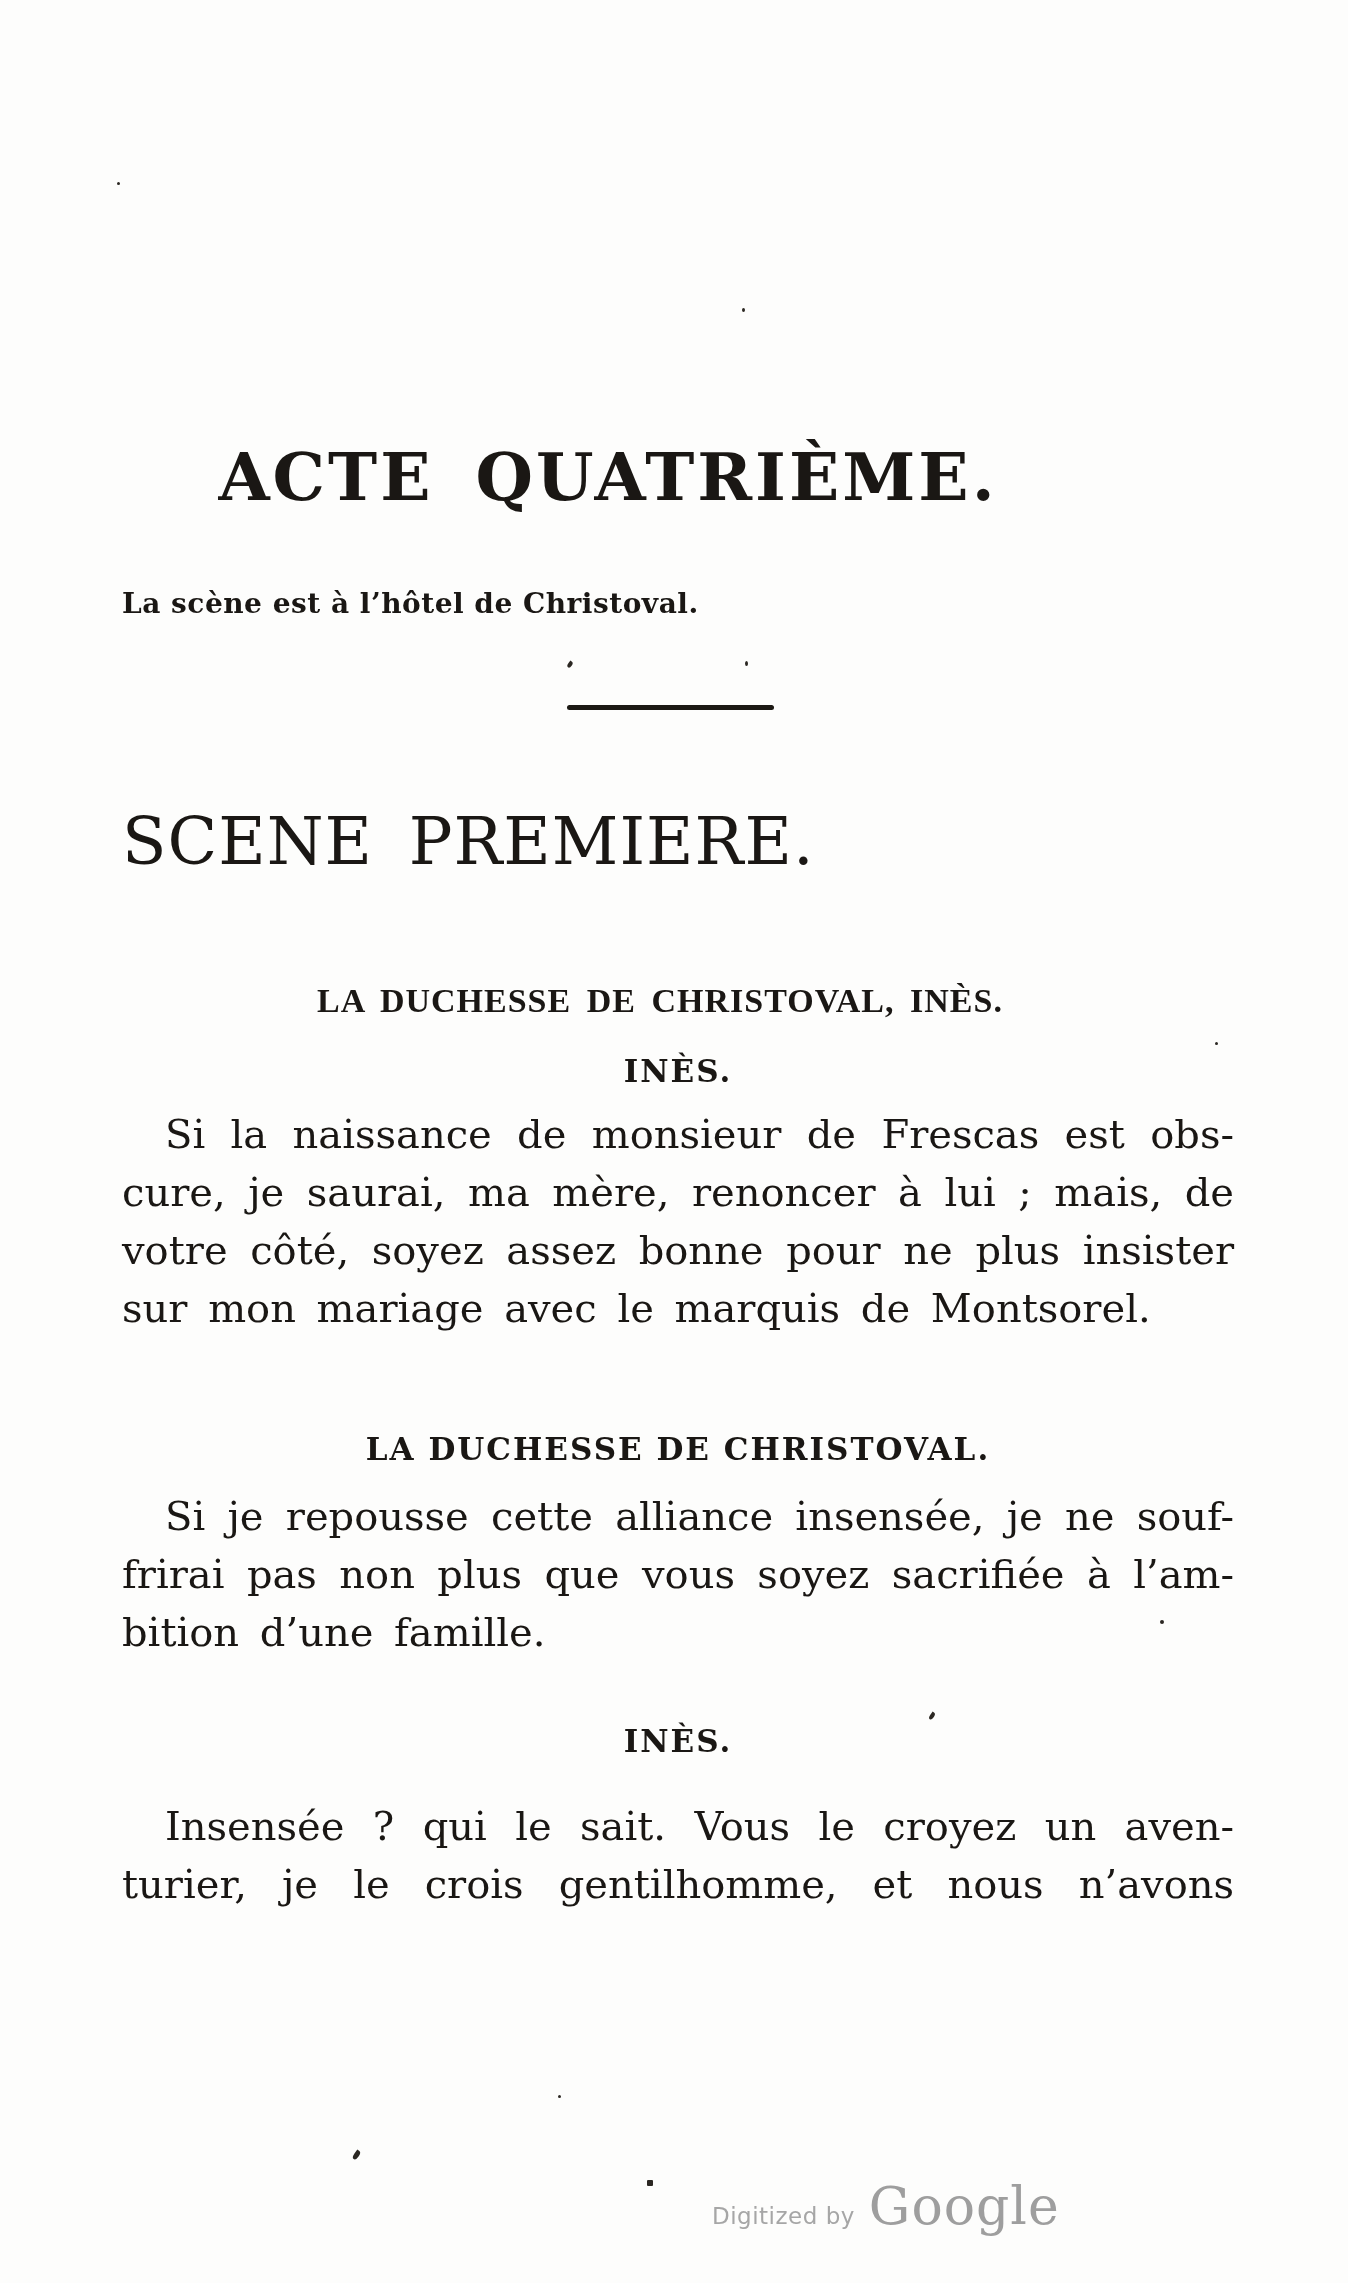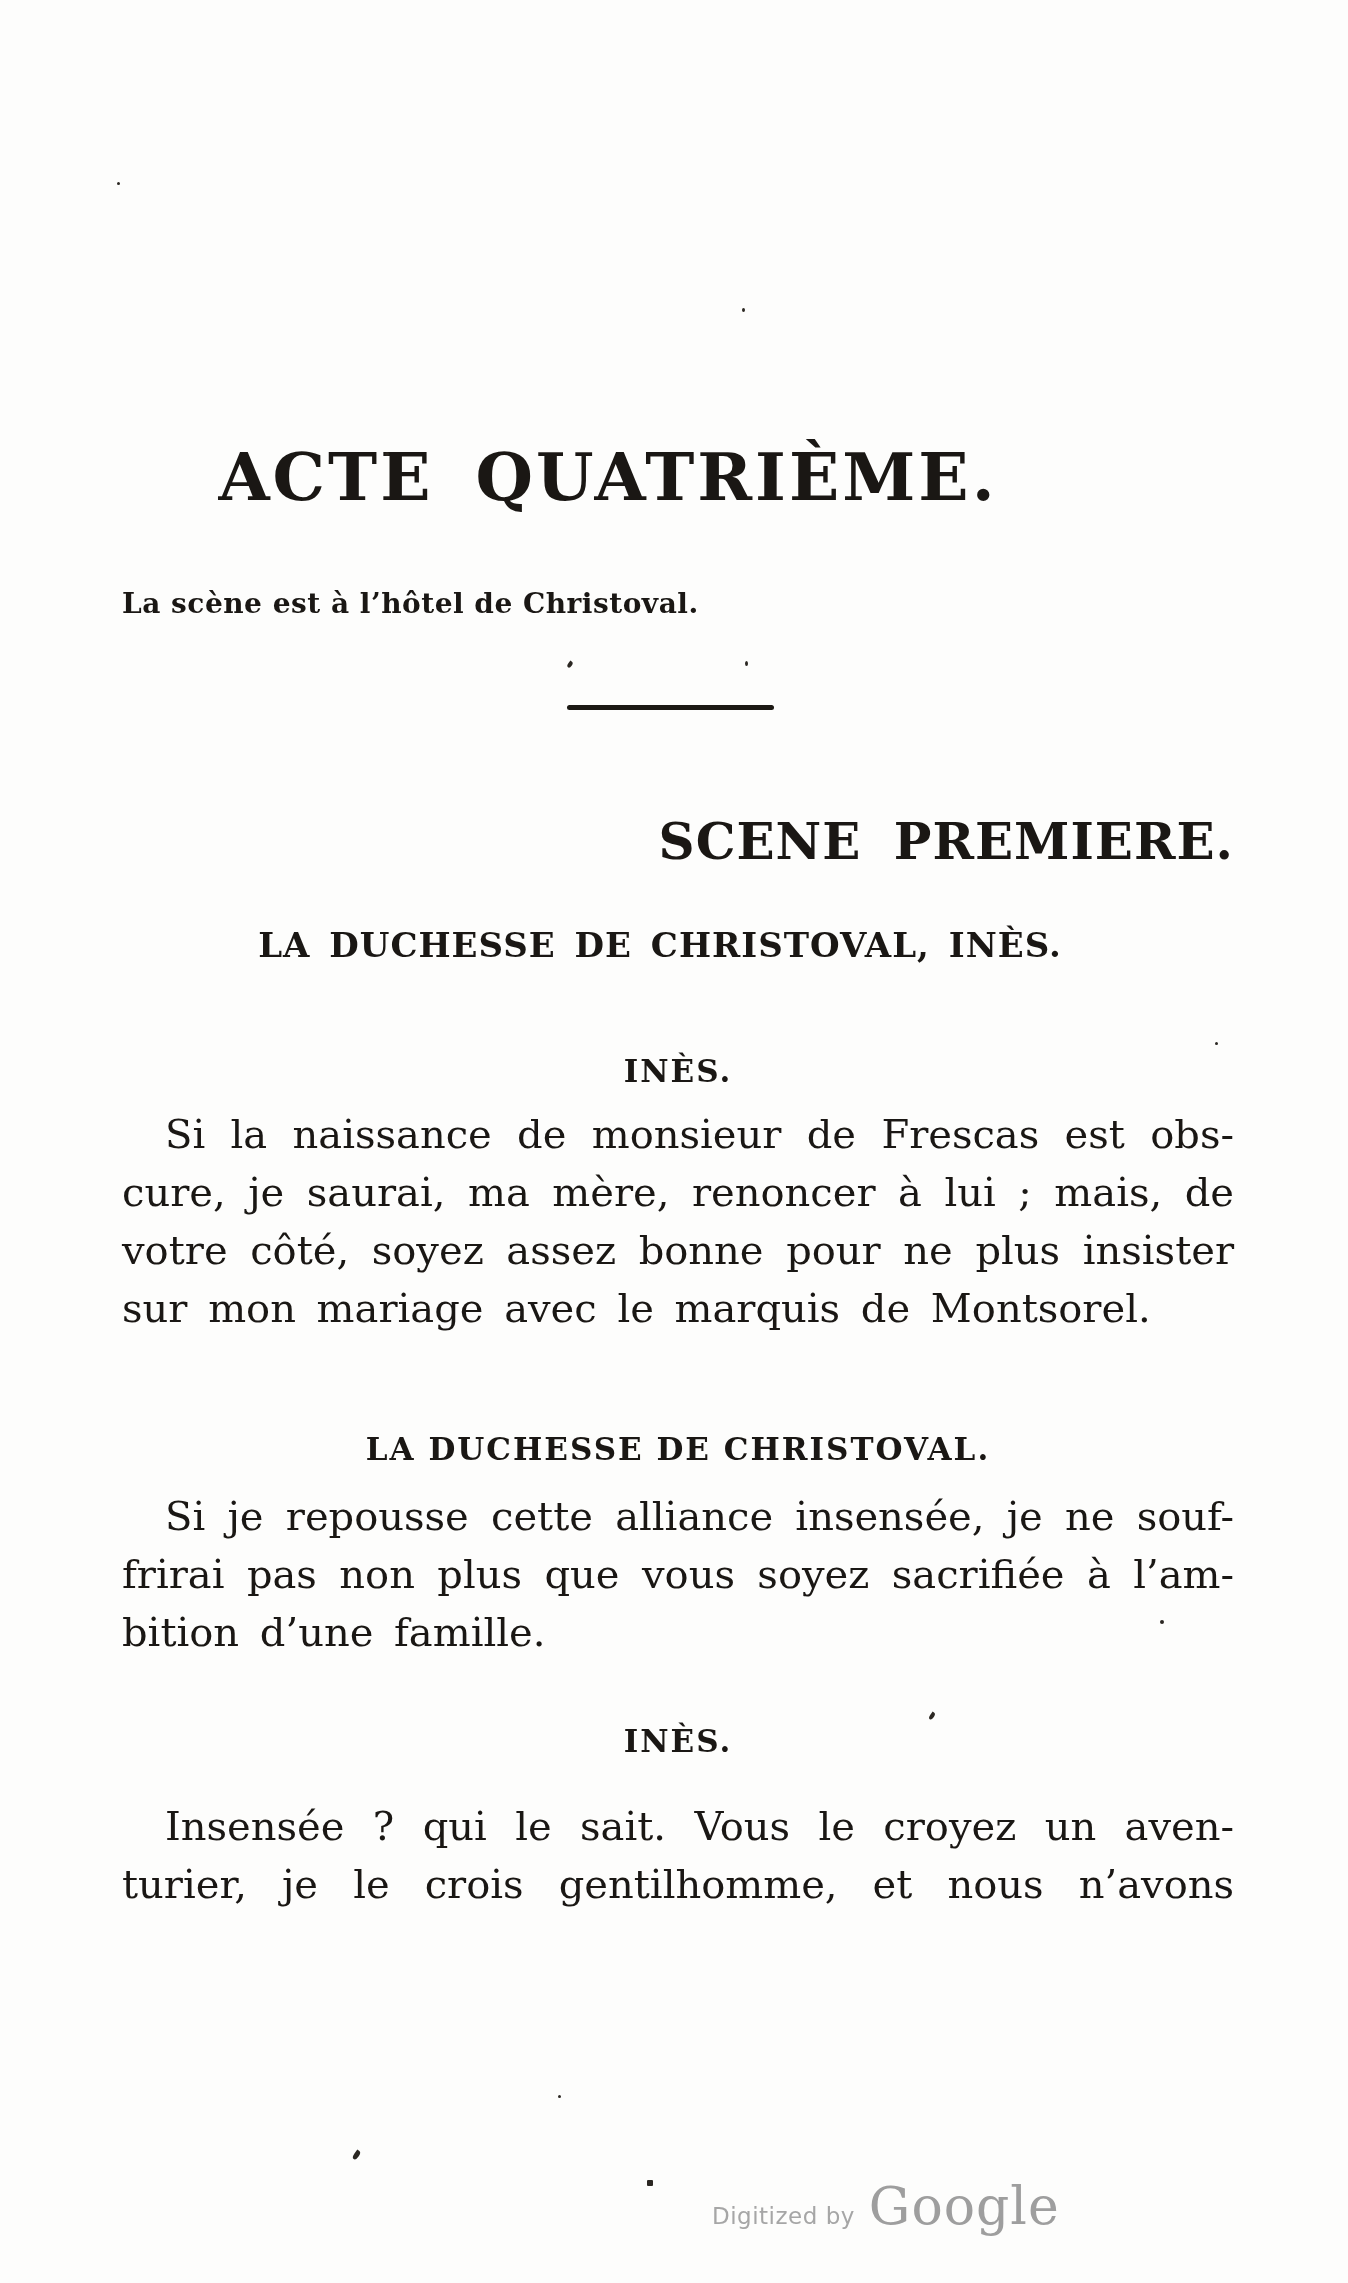--- a/index.html
+++ b/index.html
@@ -24,28 +24,29 @@
   .scene-setting {
     top:586px; text-align:left; padding-right:60px;
     font-size:28px; font-weight:bold; letter-spacing:0.5px;
     line-height:36px;
   }
   .divider {
     position:absolute; left:567px; top:705px;
     width:207px; height:5px; background:#1c1914; border-radius:3px;
   }
   .scene-title {
-    top:812px; text-align:right;
-    font-size:50px; font-weight:bold; letter-spacing:1px; word-spacing:14px;
+    top:812px; text-align:left;
+    font-size:65px; font-weight:normal; letter-spacing:1px; word-spacing:14px;
     line-height:60px;
   }
   .characters {
-    top:924px; text-align:center; padding-right:36px;
+    top:980px; text-align:center; padding-right:36px;
     font-size:34px; font-weight:bold; letter-spacing:1px; word-spacing:6px;
     line-height:42px;
+    font-family:Liberation Serif, serif;
   }
 
   .speaker {
     position:absolute; left:122px; width:1112px;
     text-align:center; font-size:31px; font-weight:bold;
     letter-spacing:2px; line-height:38px;
   }
   .speech-lines { position:absolute; left:122px; width:1112px; }
   .pline {
     font-size:40px; line-height:58px;

